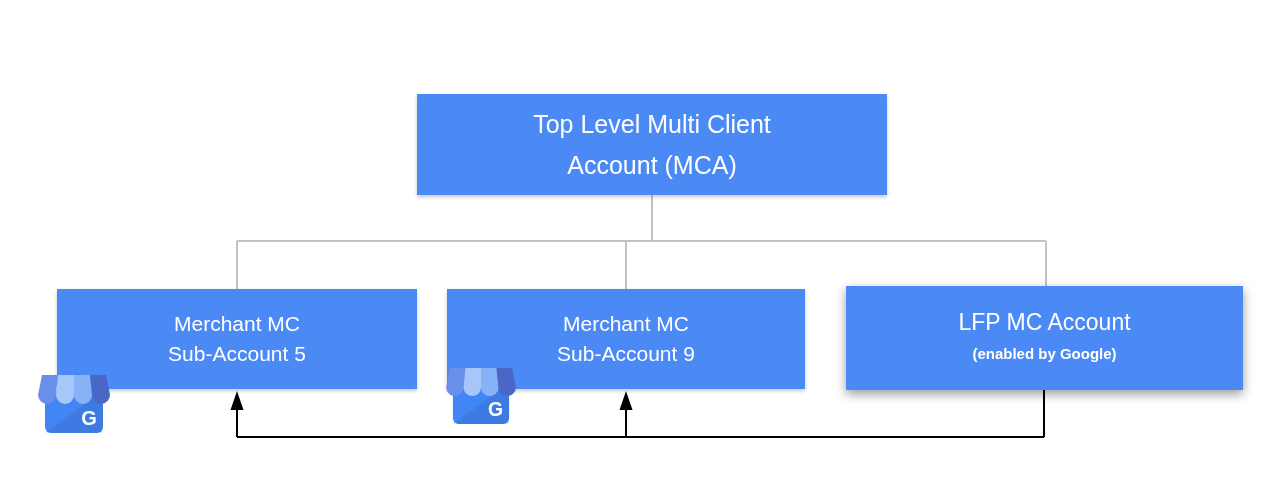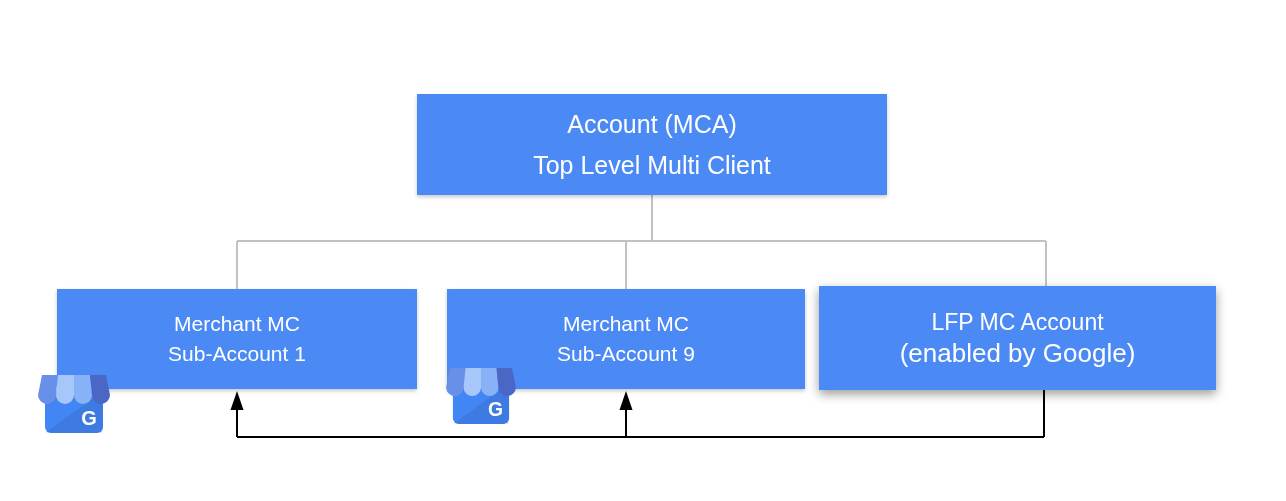--- a/index.html
+++ b/index.html
@@ -40,26 +40,26 @@
     left: 57px; top: 289px;
     width: 360px; height: 100px;
     font-size: 21px; line-height: 30px;
   }
   .node-sub2 {
     left: 447px; top: 289px;
     width: 358px; height: 100px;
     font-size: 21px; line-height: 30px;
   }
   .node-lfp {
-    left: 819px; top: 286px;
+    left: 846px; top: 286px;
     width: 397px; height: 104px;
     font-size: 23px; line-height: 31px;
     box-shadow: 0 4px 10px rgba(0,0,0,0.40);
   }
-  .node-lfp .line-small { font-size: 26px; }
+  .node-lfp .line-small { font-size: 15px; font-weight: bold; }
   .gmb-icon {
     position: absolute;
     z-index: 3;
   }
   .gmb-icon-1 { left: 38px; top: 371px; width: 72px; height: 64px; }
   .gmb-icon-2 { left: 446px; top: 364px; width: 70px; height: 62px; }
 </style>
 </head>
 <body>
 
@@ -75,27 +75,27 @@
 
     <path d="M1044 390 V437" stroke-width="2" stroke="#000000"></path>
     <path d="M1044 437 H237" stroke-width="2" stroke="#000000"></path>
     <path d="M237 437 V408" stroke-width="2" stroke="#000000"></path>
     <path d="M626 437 V408" stroke-width="2" stroke="#000000"></path>
     <polygon points="237,391 230.5,410 243.5,410" fill="#000000"></polygon>
     <polygon points="626,391 619.5,410 632.5,410" fill="#000000"></polygon>
   </svg>
 
   <div class="node node-mca" style="background: rgb(75, 138, 245); color: rgb(255, 255, 255);">
+    <div>Top Level Multi Client</div>
     <div>Account (MCA)</div>
-    <div>Top Level Multi Client</div>
   </div>
 
   <div class="node node-sub1" style="background: rgb(75, 138, 245); color: rgb(255, 255, 255);">
     <div>Merchant MC</div>
-    <div>Sub-Account 1</div>
+    <div>Sub-Account 5</div>
   </div>
 
   <div class="node node-sub2" style="background: rgb(75, 138, 245); color: rgb(255, 255, 255);">
     <div>Merchant MC</div>
     <div>Sub-Account 9</div>
   </div>
 
   <div class="node node-lfp" style="background: rgb(75, 138, 245); color: rgb(255, 255, 255);">
     <div>LFP MC Account</div>
     <div class="line-small">(enabled by Google)</div>

